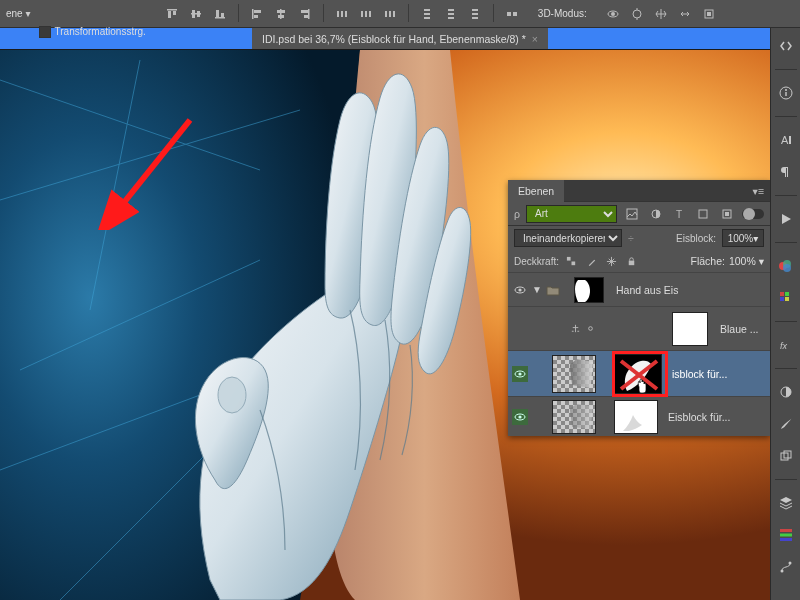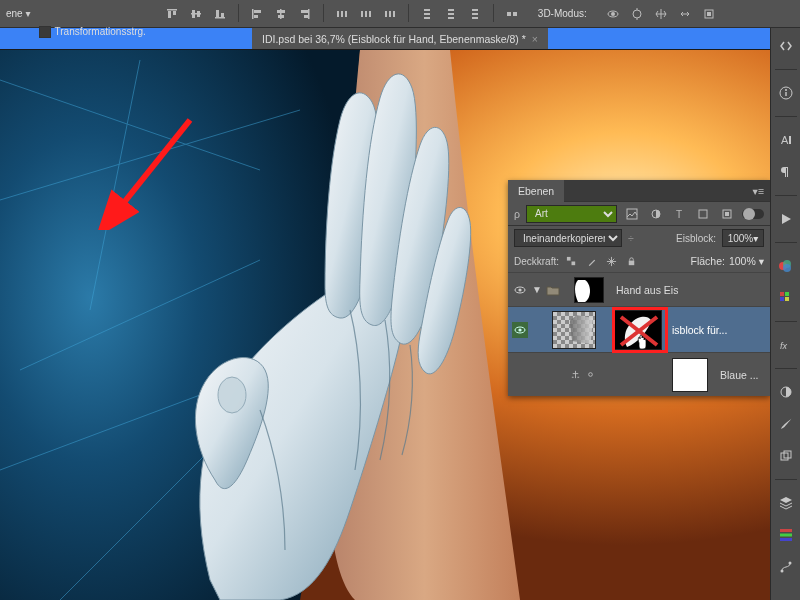--- a/index.html
+++ b/index.html
@@ -481,20 +481,36 @@
       <span style="width:6px;"></span>
       <div class="mask-thumb" style="width:30px;height:26px;">
         <svg viewBox="0 0 30 26" width="30" height="26">
             <rect width="30" height="26" fill="#000"></rect>
             <path d="M10 2c3 2 5 6 5 11s-2 9-5 11H3c-2-4-3-9-3-13S1 4 3 2z" fill="#fff"></path>
           </svg>
       </div>
       <span class="layer-name" style="margin-left:8px;">Hand aus Eis</span>
     </div>
 
+    <div class="layer" style="min-height:44px;">
+      <div class="eye" style="visibility:hidden;"></div>
+      <span class="indent"></span>
+      <div class="fx-icons">
+        <svg viewBox="0 0 12 12">
+            <path d="M6 2v8M3 5h6M2 9h2M8 9h2" stroke="currentColor" fill="none"></path>
+          </svg>
+        <svg viewBox="0 0 12 12">
+            <path d="M4 6a2 2 0 012-2h0a2 2 0 012 2 2 2 0 01-2 2h0a2 2 0 01-2-2z" stroke="currentColor" fill="none"></path>
+          </svg>
+      </div>
+      <span style="flex:1"></span>
+      <div class="mask-thumb white" style="width:36px;height:34px;"></div>
+      <span class="layer-name" style="margin-left:8px; width:46px;">Blaue ...</span>
+    </div>
+
     <div class="layer sel" style="min-height:46px; position:relative;">
       <div class="eye" style="background:#3d6a3d;">
           <svg viewBox="0 0 12 12">
             <ellipse cx="6" cy="6" rx="5" ry="3" fill="none" stroke="#cfe"></ellipse>
             <circle cx="6" cy="6" r="1.6" fill="#cfe"></circle>
           </svg>
         </div>
       <span class="indent"></span>
       <div class="thumb checker" style="width:44px;height:38px;">
         <div class="dark-fragment"></div>
@@ -511,31 +527,35 @@
           <g transform="translate(24,24)">
             <path d="M0 8c-1-2-1-5 0-6 1 0 1 1 1 2V1c0-1 2-1 2 0v2c0-1 2-1 2 0v2c0-1 2-1 2 1v5c0 2-1 3-3 3H2c-1 0-2-1-2-3z" fill="#fff" stroke="#000" stroke-width="0.7"></path>
           </g>
         </svg>
       </div>
       <span class="layer-name" style="margin-left:6px;">isblock für...</span>
 
       <div class="highlight-box" style="left:104px; top:0px; width:56px; height:46px;"></div>
     </div>
 
-    <div class="layer" style="min-height:44px;">
-      <div class="eye" style="visibility:hidden;"></div>
+    <div class="layer" style="min-height:40px; background:#535353;">
+      <div class="eye" style="background:#3d6a3d;">
+          <svg viewBox="0 0 12 12">
+            <ellipse cx="6" cy="6" rx="5" ry="3" fill="none" stroke="#cfe"></ellipse>
+            <circle cx="6" cy="6" r="1.6" fill="#cfe"></circle>
+          </svg>
+        </div>
       <span class="indent"></span>
-      <div class="fx-icons">
-        <svg viewBox="0 0 12 12">
-            <path d="M6 2v8M3 5h6M2 9h2M8 9h2" stroke="currentColor" fill="none"></path>
-          </svg>
-        <svg viewBox="0 0 12 12">
-            <path d="M4 6a2 2 0 012-2h0a2 2 0 012 2 2 2 0 01-2 2h0a2 2 0 01-2-2z" stroke="currentColor" fill="none"></path>
-          </svg>
-      </div>
-      <span style="flex:1"></span>
-      <div class="mask-thumb white" style="width:36px;height:34px;"></div>
-      <span class="layer-name" style="margin-left:8px; width:46px;">Blaue ...</span>
-    </div>
-
+      <div class="thumb checker" style="width:44px;height:34px;">
+        <div class="dark-fragment" style="opacity:.6;"></div>
+      </div>
+      <div class="link-icon"></div>
+      <div class="mask-thumb white" style="width:44px;height:34px;">
+        <svg viewBox="0 0 44 34" width="44" height="34">
+            <rect width="44" height="34" fill="#fff"></rect>
+            <path d="M8 30c4-4 8-10 10-16 2 4 5 8 9 10-4 3-9 5-13 6z" fill="#000" opacity="0.15"></path>
+          </svg>
+      </div>
+      <span class="layer-name" style="margin-left:6px;">Eisblock für...</span>
+    </div>
 
   </div>
 </div>
 
 </body></html>

